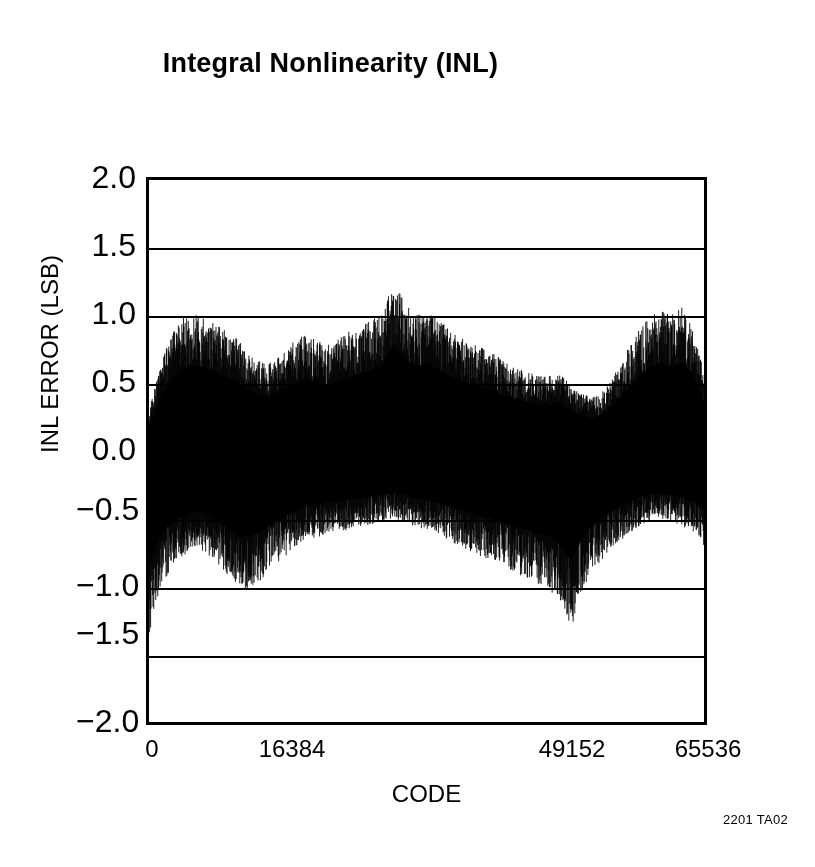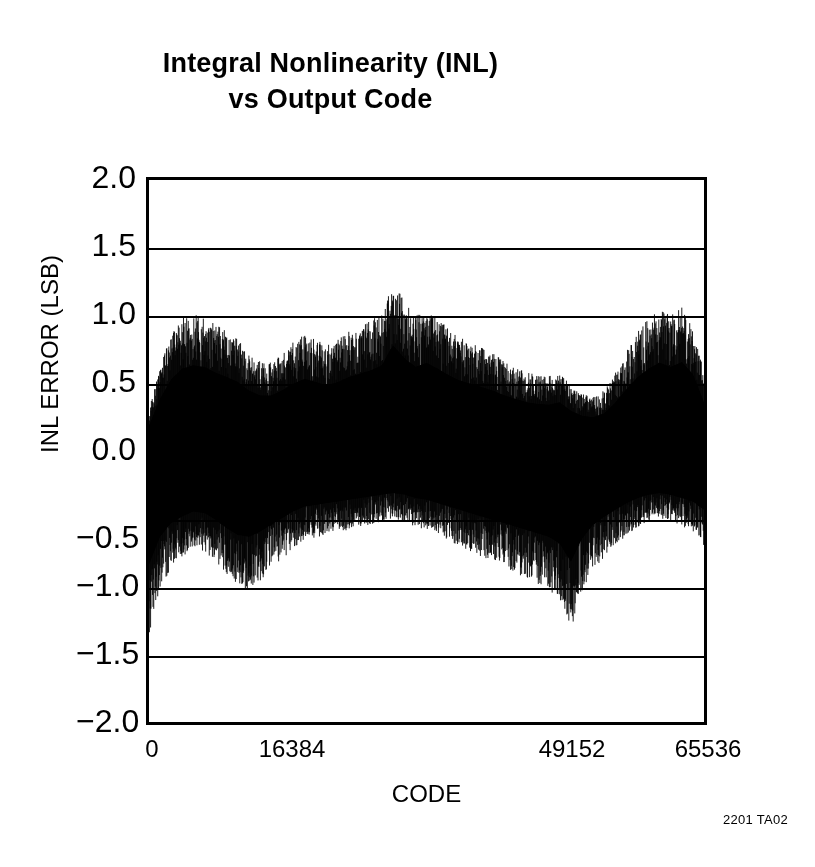--- a/index.html
+++ b/index.html
@@ -122,21 +122,20 @@
     top: 812px;
     font-size: 13px;
     letter-spacing: 0.3px;
   }
 </style>
 </head>
 <body>
 
 <div id="chart-title">
   <span>Integral Nonlinearity (INL)</span>
-  <span class="line2">vs Output Code</span>
 </div>
 
 <div id="plot-frame">
 
   <div class="gridline" style="top:68px;"></div>
   <div class="gridline" style="top:136px;"></div>
   <div class="gridline" style="top:204px;"></div>
   <div class="gridline" style="top:272px;"></div>
   <div class="gridline" style="top:340px;"></div>
   <div class="gridline" style="top:408px;"></div>
@@ -1546,23 +1545,23 @@
       <line x1="560.60" x2="560.60" y1="205.69" y2="368.95" stroke="#000000" stroke-width="0.9"></line>
     </svg>
 </div>
 
 <div id="y-axis-labels">
   <span class="y-tick-label" style="top:-12px;">2.0</span>
   <span class="y-tick-label" style="top:56px;">1.5</span>
   <span class="y-tick-label" style="top:124px;">1.0</span>
   <span class="y-tick-label" style="top:192px;">0.5</span>
   <span class="y-tick-label" style="top:260px;">0.0</span>
-  <span class="y-tick-label" style="top:348px;">−0.5</span>
+  <span class="y-tick-label" style="top:320px;">−0.5</span>
   <span class="y-tick-label" style="top:396px;">−1.0</span>
-  <span class="y-tick-label" style="top:464px;">−1.5</span>
+  <span class="y-tick-label" style="top:444px;">−1.5</span>
   <span class="y-tick-label" style="top:532px;">−2.0</span>
 </div>
 <div id="y-axis-title">INL ERROR (LSB)</div>
 
 <div id="x-axis-labels">
   <span class="x-tick-label" style="left:6px;">0</span>
   <span class="x-tick-label" style="left:146px;">16384</span>
   <span class="x-tick-label" style="left:426px;">49152</span>
   <span class="x-tick-label" style="left:562px;">65536</span>
 </div>

